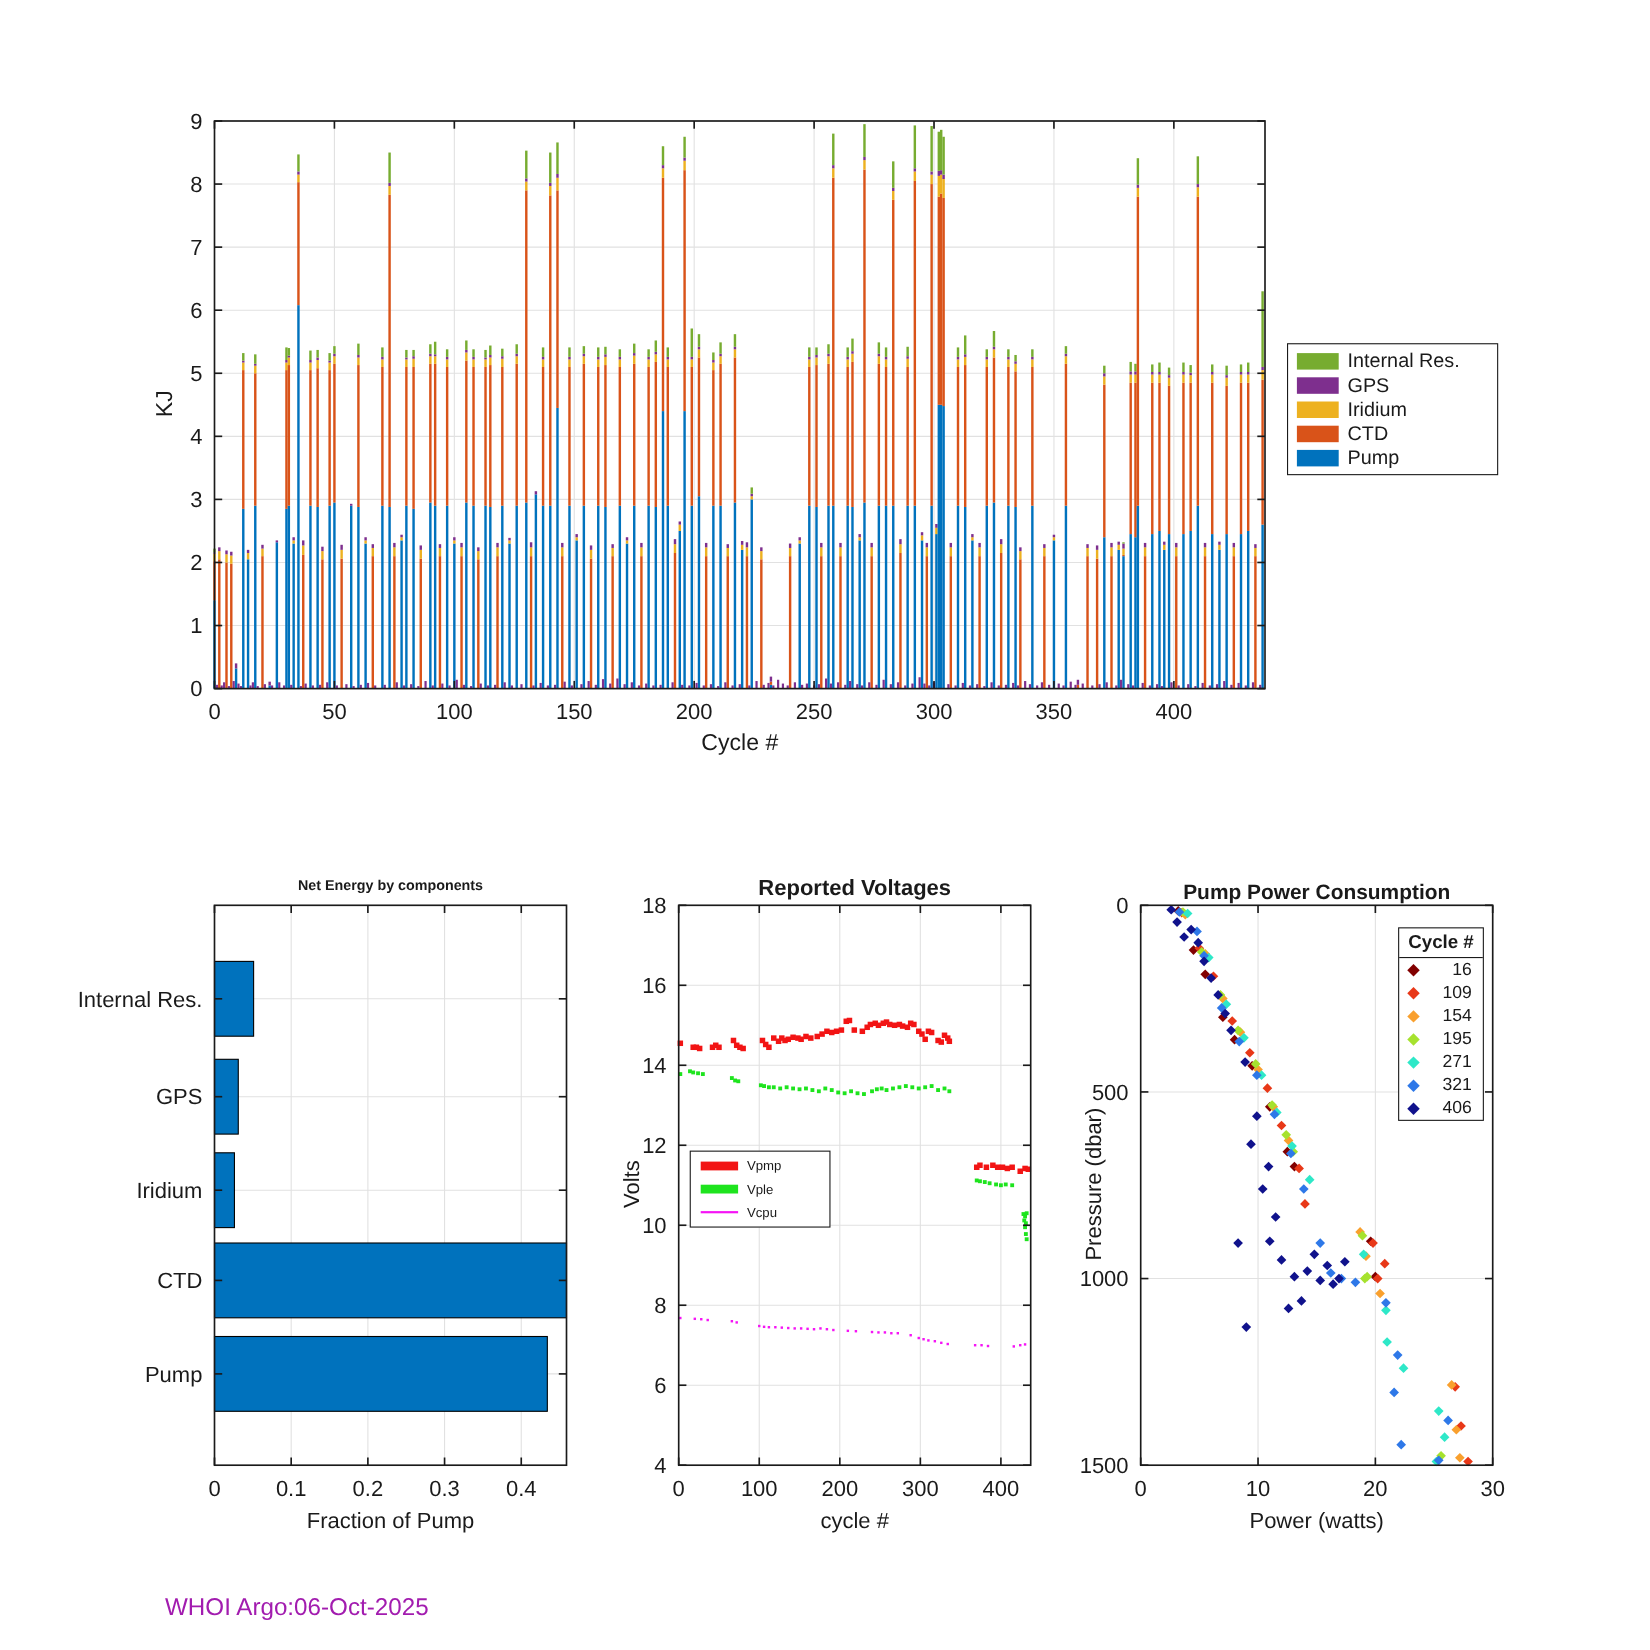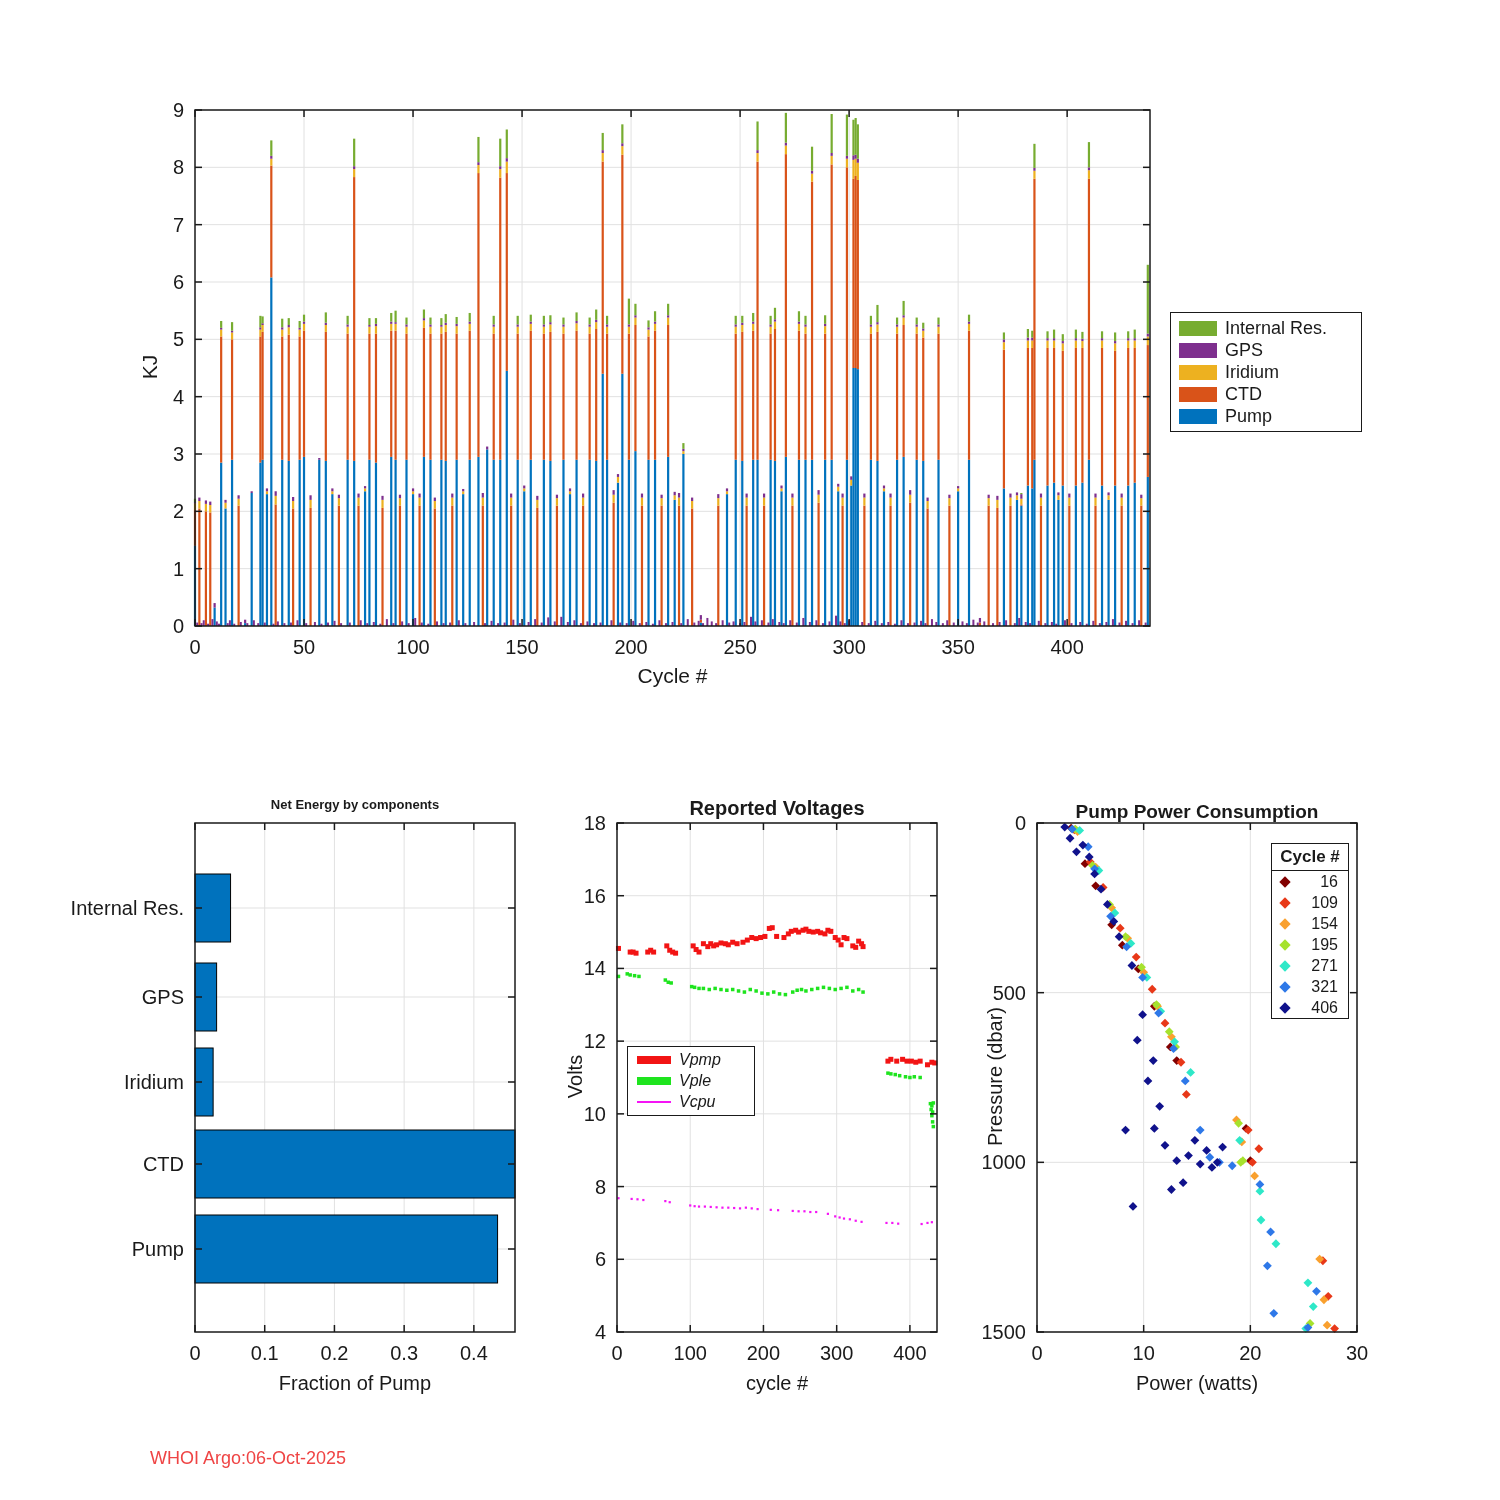--- a/index.html
+++ b/index.html
@@ -14,28 +14,28 @@
   #leg0{left:1170px;top:312px;width:192px;height:120px;border:1.5px solid #1a1a1a;background:#fff;
         display:flex;flex-direction:column;justify-content:space-around;padding:4px 0;box-sizing:border-box;}
   .l0row{display:flex;align-items:center;gap:8px;padding-left:8px;}
   .l0sw{width:38px;height:15px;display:inline-block;}
   .l0tx{font-size:18px;}
   
   #leg2{left:627px;top:1046px;width:128px;height:70px;border:1.5px solid #1a1a1a;background:#fff;
         display:flex;flex-direction:column;justify-content:space-around;padding:3px 0;box-sizing:border-box;}
   .l2row{display:flex;align-items:center;gap:8px;padding-left:9px;}
   .l2sw{width:34px;display:inline-block;}
-  .l2tx{font-size:16px;font-style:italic;}
+  .l2tx{font-size:12px;}
   
   #leg3{left:1271px;top:843px;width:78px;border:1.5px solid #1a1a1a;background:#fff;box-sizing:border-box;}
   #leg3 .hdr{font-weight:bold;font-size:17px;text-align:center;padding:3px 0 3px 0;border-bottom:1.5px solid #1a1a1a;}
   .l3row{display:flex;align-items:center;gap:7px;padding:1.5px 0 1.5px 9px;}
   .l3dia{width:8px;height:8px;transform:rotate(45deg);display:inline-block;flex:0 0 auto;}
   .l3tx{font-size:16px;flex:1;text-align:right;padding-right:10px;}
-  #footer{left:150px;top:1448px;font-size:18px;color:#ef4444;text-align:center;}
+  #footer{left:150px;top:1448px;font-size:22px;color:#a21caf;text-align:center;}
 </style>
 </head>
 <body>
 
 <div id="fig">
   <svg id="mainsvg" class="abs" width="1500" height="1500">
       <line x1="304.0182648401826" y1="110" x2="304.0182648401826" y2="626" stroke="#E1E1E1" stroke-width="1"></line>
       <line x1="413.0365296803653" y1="110" x2="413.0365296803653" y2="626" stroke="#E1E1E1" stroke-width="1"></line>
       <line x1="522.054794520548" y1="110" x2="522.054794520548" y2="626" stroke="#E1E1E1" stroke-width="1"></line>
       <line x1="631.0730593607306" y1="110" x2="631.0730593607306" y2="626" stroke="#E1E1E1" stroke-width="1"></line>

